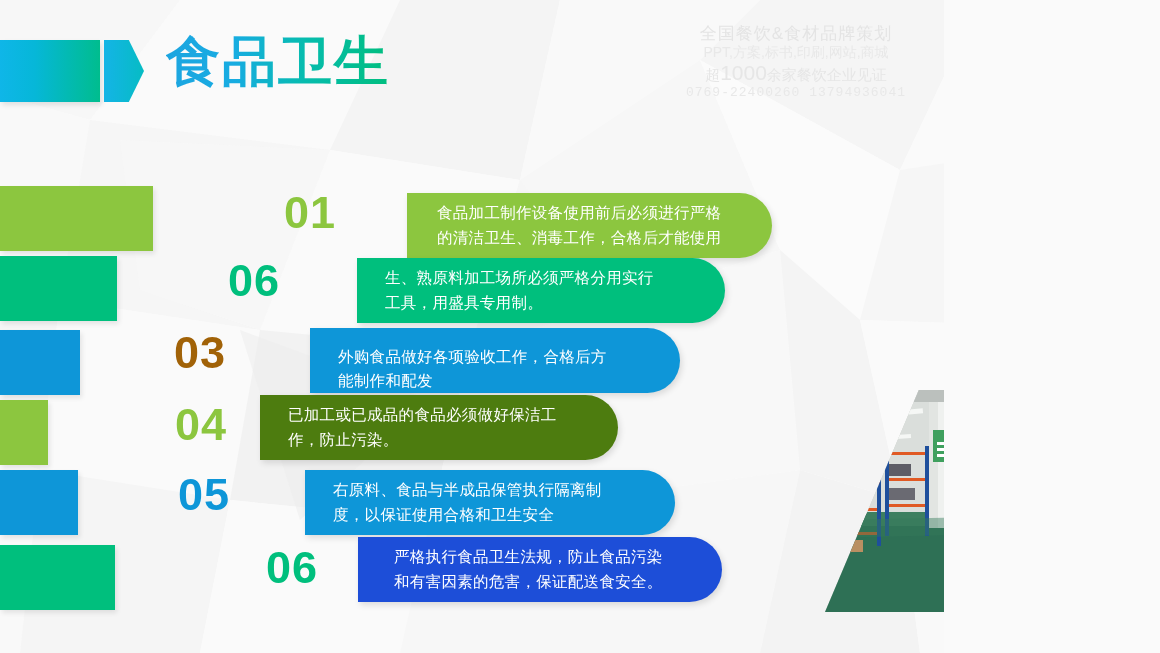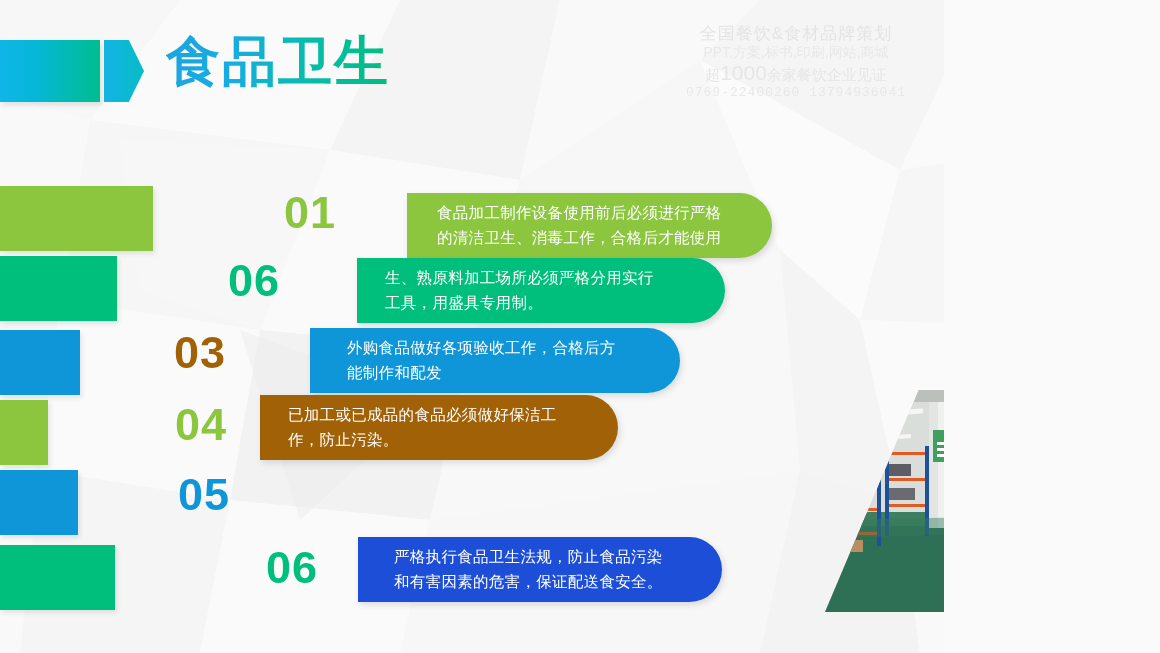--- a/index.html
+++ b/index.html
@@ -151,27 +151,31 @@
   <div class="num" id="num-6" style="left: 218px; top: 545px; color: rgb(0, 191, 125); margin-left: 48px;">06</div>
 
   <div class="bubble" id="bub-1" style="left: 407px; top: 193px; width: 365px; background: rgb(140, 198, 63); padding-left: 30px; padding-right: 40px;">
     <span class="txt">食品加工制作设备使用前后必须进行严格
 的清洁卫生、消毒工作，合格后才能使用</span>
   </div>
   <div class="bubble" id="bub-2" style="left: 357px; top: 258px; width: 368px; background: rgb(0, 191, 125); padding-left: 28px; padding-right: 40px;">
     <span class="txt">生、熟原料加工场所必须严格分用实行
 工具，用盛具专用制。</span>
   </div>
-  <div class="bubble" id="bub-3" style="left: 310px; top: 328px; width: 370px; background: rgb(14, 150, 216); padding-left: 37px; padding-right: 40px;">
+  <div class="bubble" id="bub-3" style="left: 310px; top: 328px; width: 370px; background: rgb(14, 150, 216); padding-left: 28px; padding-right: 40px; align-items: flex-end;">
     <span class="txt">外购食品做好各项验收工作，合格后方
 能制作和配发</span>
   </div>
-  <div class="bubble" id="bub-4" style="left: 260px; top: 395px; width: 358px; background: #a16207; padding-left: 28px; padding-right: 40px;">
+  <div class="bubble" id="bub-4" style="left: 260px; top: 395px; width: 358px; background: #4d7c0f; padding-left: 28px; padding-right: 40px;">
     <span class="txt">已加工或已成品的食品必须做好保洁工
 作，防止污染。</span>
+  </div>
+  <div class="bubble" id="bub-5" style="left: 305px; top: 470px; width: 370px; background: rgb(14, 150, 216); padding-left: 28px; padding-right: 40px;">
+    <span class="txt">右原料、食品与半成品保管执行隔离制
+度，以保证使用合格和卫生安全</span>
   </div>
   <div class="bubble" id="bub-6" style="left: 358px; top: 537px; width: 364px; background: #1d4ed8; padding-left: 36px; padding-right: 40px;">
     <span class="txt">严格执行食品卫生法规，防止食品污染
 和有害因素的危害，保证配送食安全。</span>
   </div>
 
   <div class="photo" id="photo-1">
     <svg class="ph-svg" viewBox="0 0 200 208" preserveAspectRatio="none">
       <rect x="0" y="0" width="200" height="208" fill="#c9cdc9"></rect>
       <rect x="0" y="0" width="200" height="108" fill="#d8dcd9"></rect>

